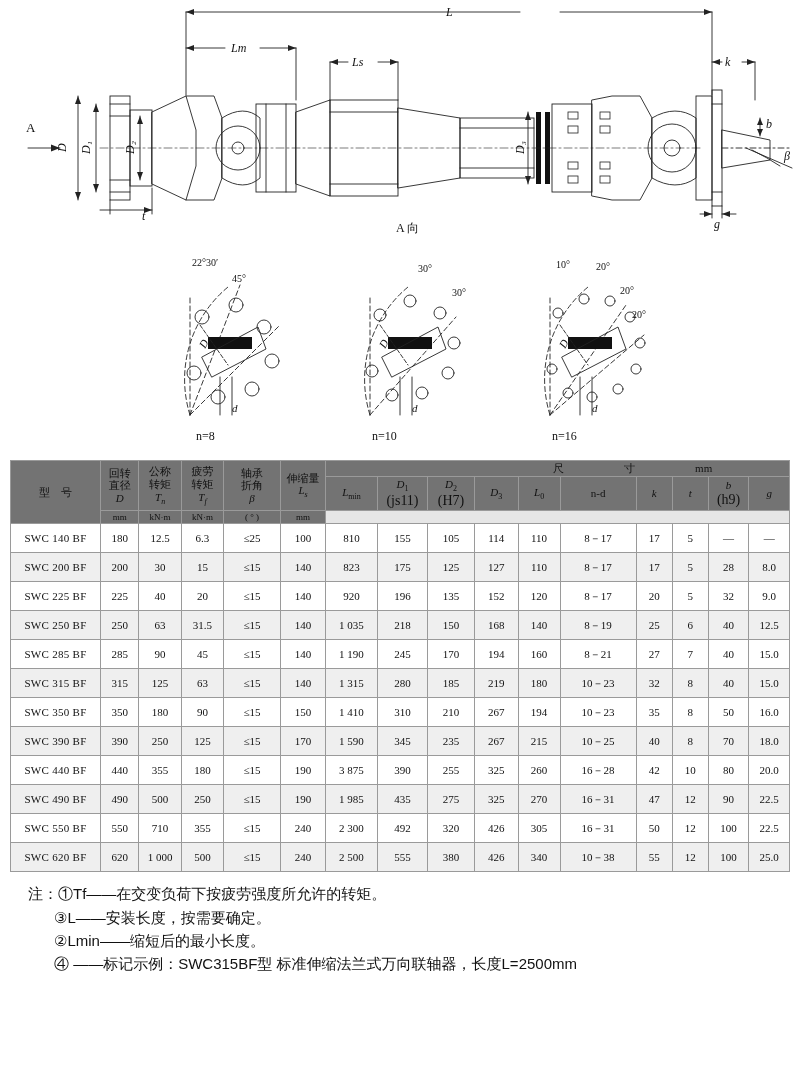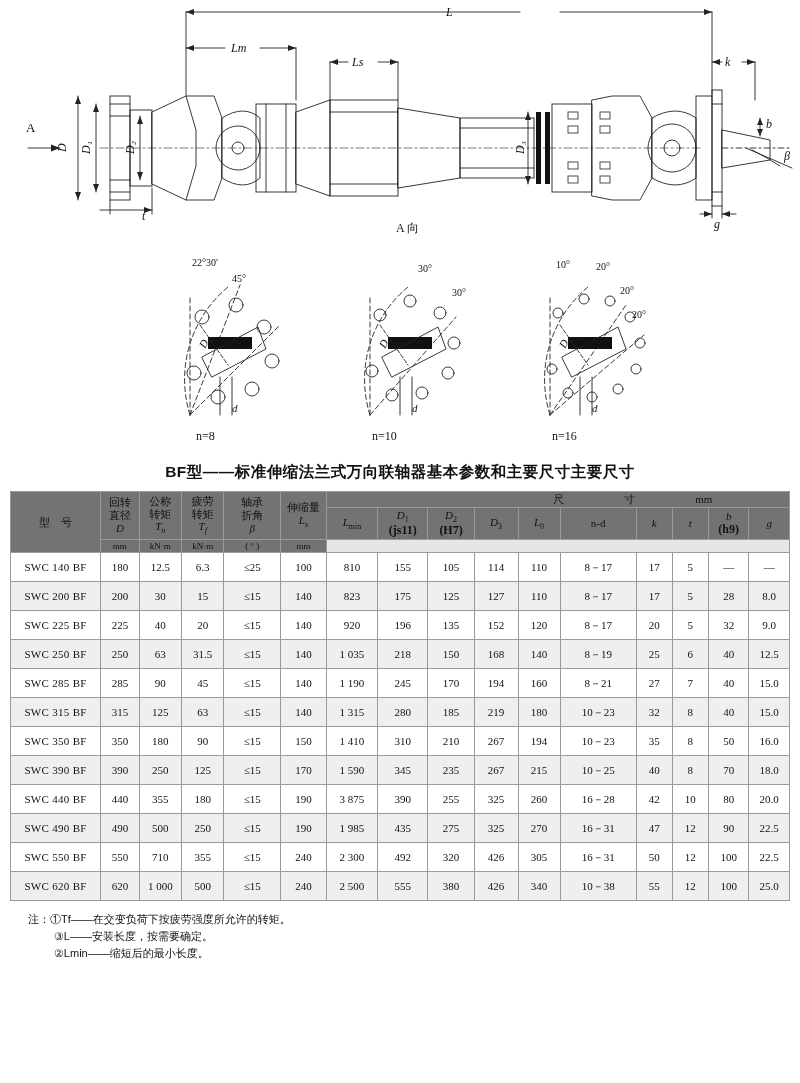--- a/index.html
+++ b/index.html
@@ -44,28 +44,28 @@
   table.spec thead th { background: #737373; font-weight: normal; }
   table.spec tbody tr:nth-child(odd) td { background: #ffffff; }
   table.spec tbody tr:nth-child(even) td { background: #efefef; }
   table.spec tbody td { height: 29px; }
   table.spec tbody td.model {
     font-family: "Liberation Serif", serif;
     letter-spacing: .3px;
   }
   .u { font-size: 9px; }
   .sub { font-size: 8px; vertical-align: sub; }
-  .hdr-tiny { font-size: 12px; font-weight: bold; }
+  .hdr-tiny { font-size: 14px; }
   .ital { font-style: italic; }
 
   
   .notes {
     margin: 10px 0 0 0;
     padding: 0 16px 0 28px;
-    font-size: 11px;
+    font-size: 15px;
     line-height: 1.55;
     font-family: "Liberation Sans", sans-serif;
   }
   .notes .indent { padding-left: 56px; }
 </style>
 </head>
 <body>
 
 <div class="page">
 
@@ -284,21 +284,20 @@
         <text x="596" y="270" font-size="10">20°</text>
         <text x="620" y="294" font-size="10">20°</text>
         <text x="632" y="318" font-size="10">20°</text>
         <text x="565" y="349" font-size="11" font-style="italic" transform="rotate(-60 565 349)">D</text>
         <text x="592" y="412" font-size="11" font-style="italic">d</text>
         <text x="552" y="440" font-size="12">n=16</text>
       </g>
     </svg>
   </div>
 
-  <div class="main-title">BF型——标准伸缩法兰式万向联轴器基本参数和主要尺寸主要尺寸</div>
 
   <div class="tbl-wrap">
     <table class="spec">
       <thead>
         <tr>
           <th rowspan="3" style="width:96px">型　号</th>
           <th rowspan="2" style="width:40px">
             <div>回转</div>
             <div>直径</div>
             <div class="ital">D</div>
@@ -567,15 +566,16 @@
         </tbody>
     </table>
   </div>
 
   <div class="notes">
     <div>
       <span>注：</span><span>①Tf——在交变负荷下按疲劳强度所允许的转矩。</span>
     </div>
     <div style="padding-left:26px">③L——安装长度，按需要确定。</div>
     <div style="padding-left:26px">②Lmin——缩短后的最小长度。</div>
+    <div style="padding-left:26px">④ ——标记示例：SWC315BF型 标准伸缩法兰式万向联轴器，长度L=2500mm</div>
   </div>
 
 </div>
 
 </body></html>

